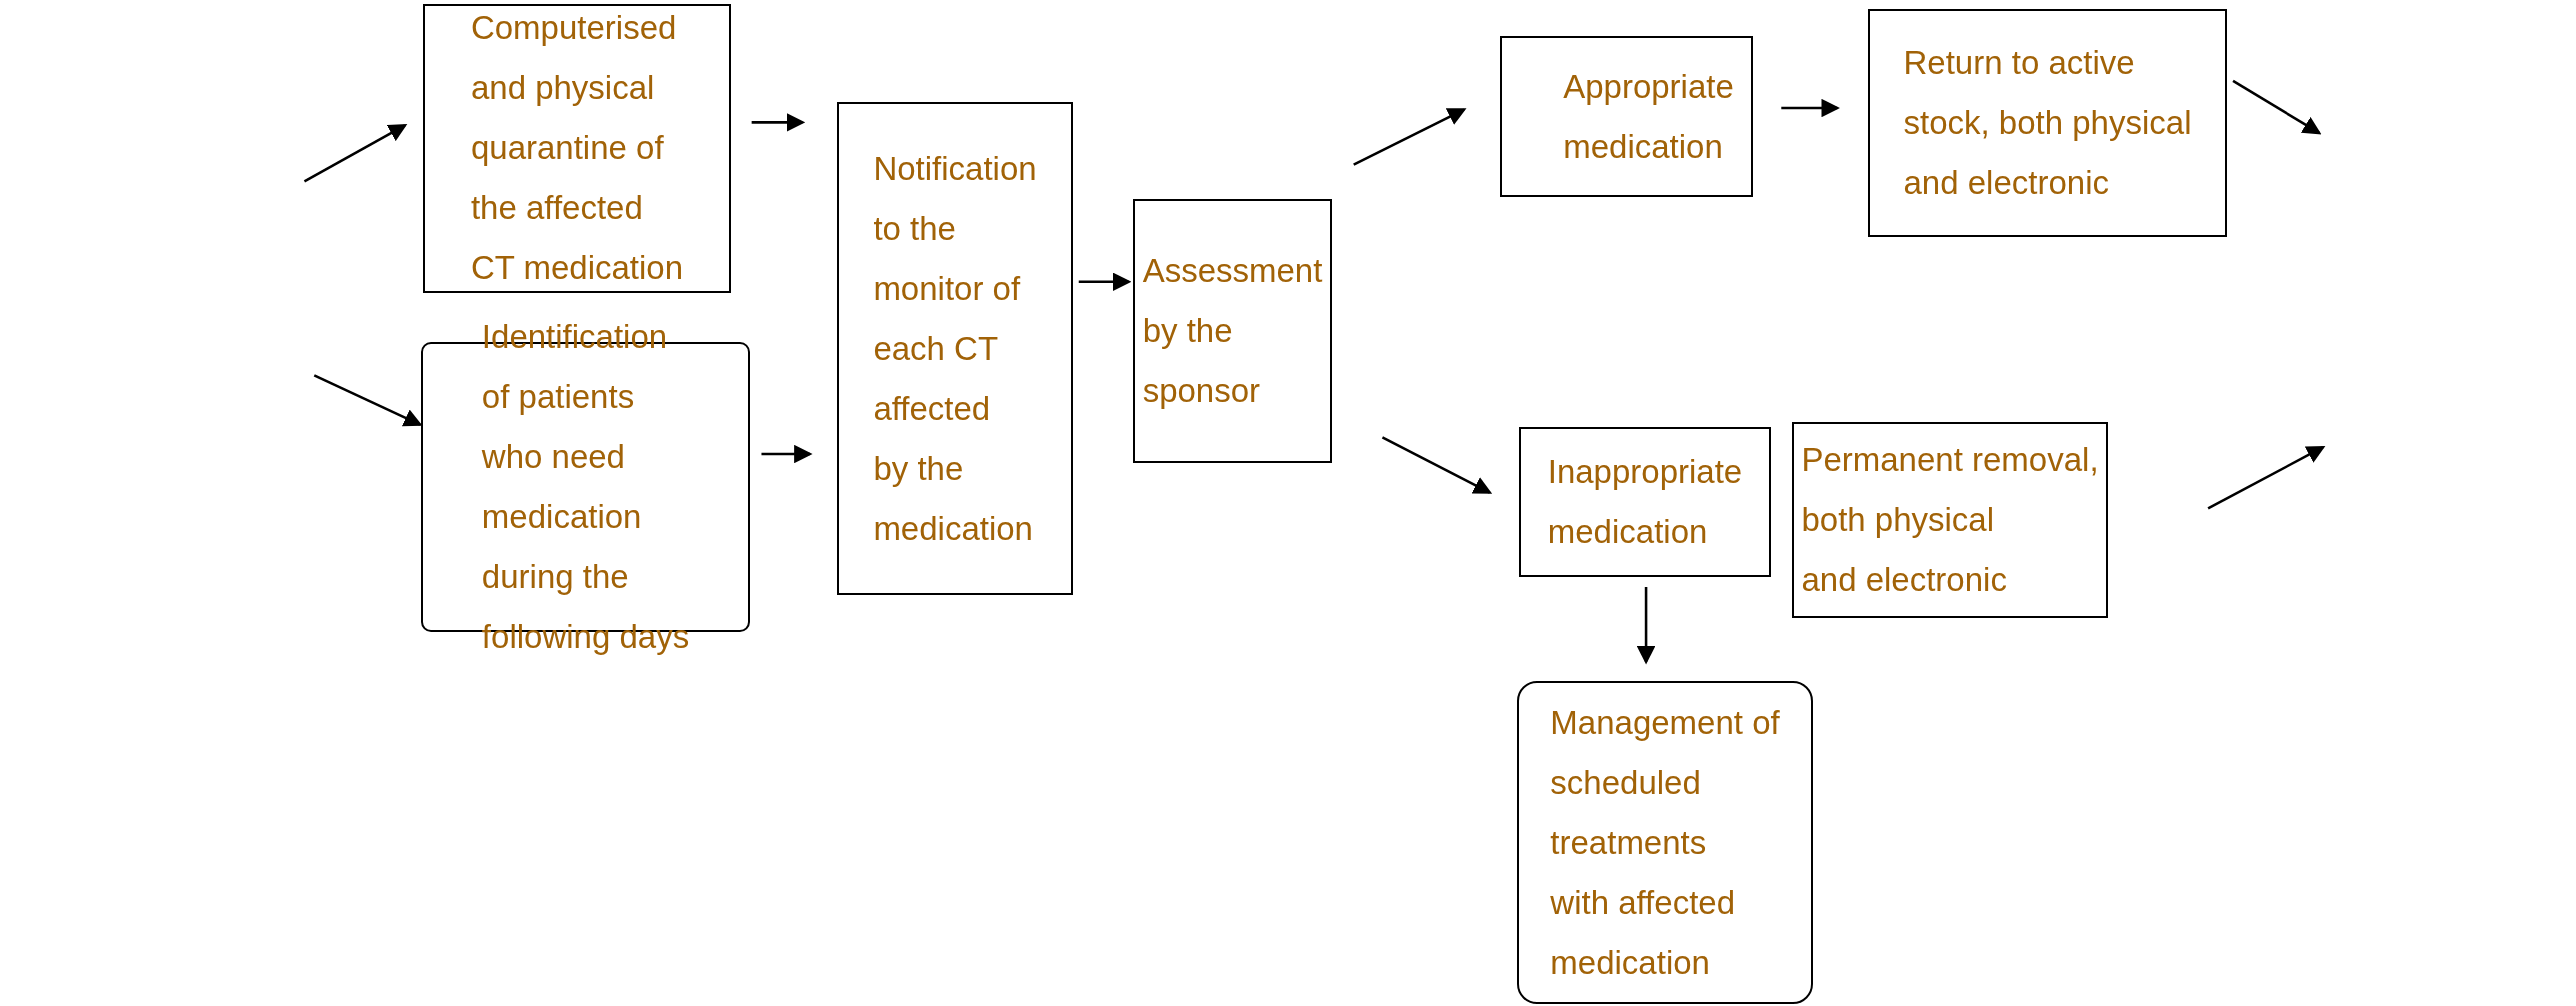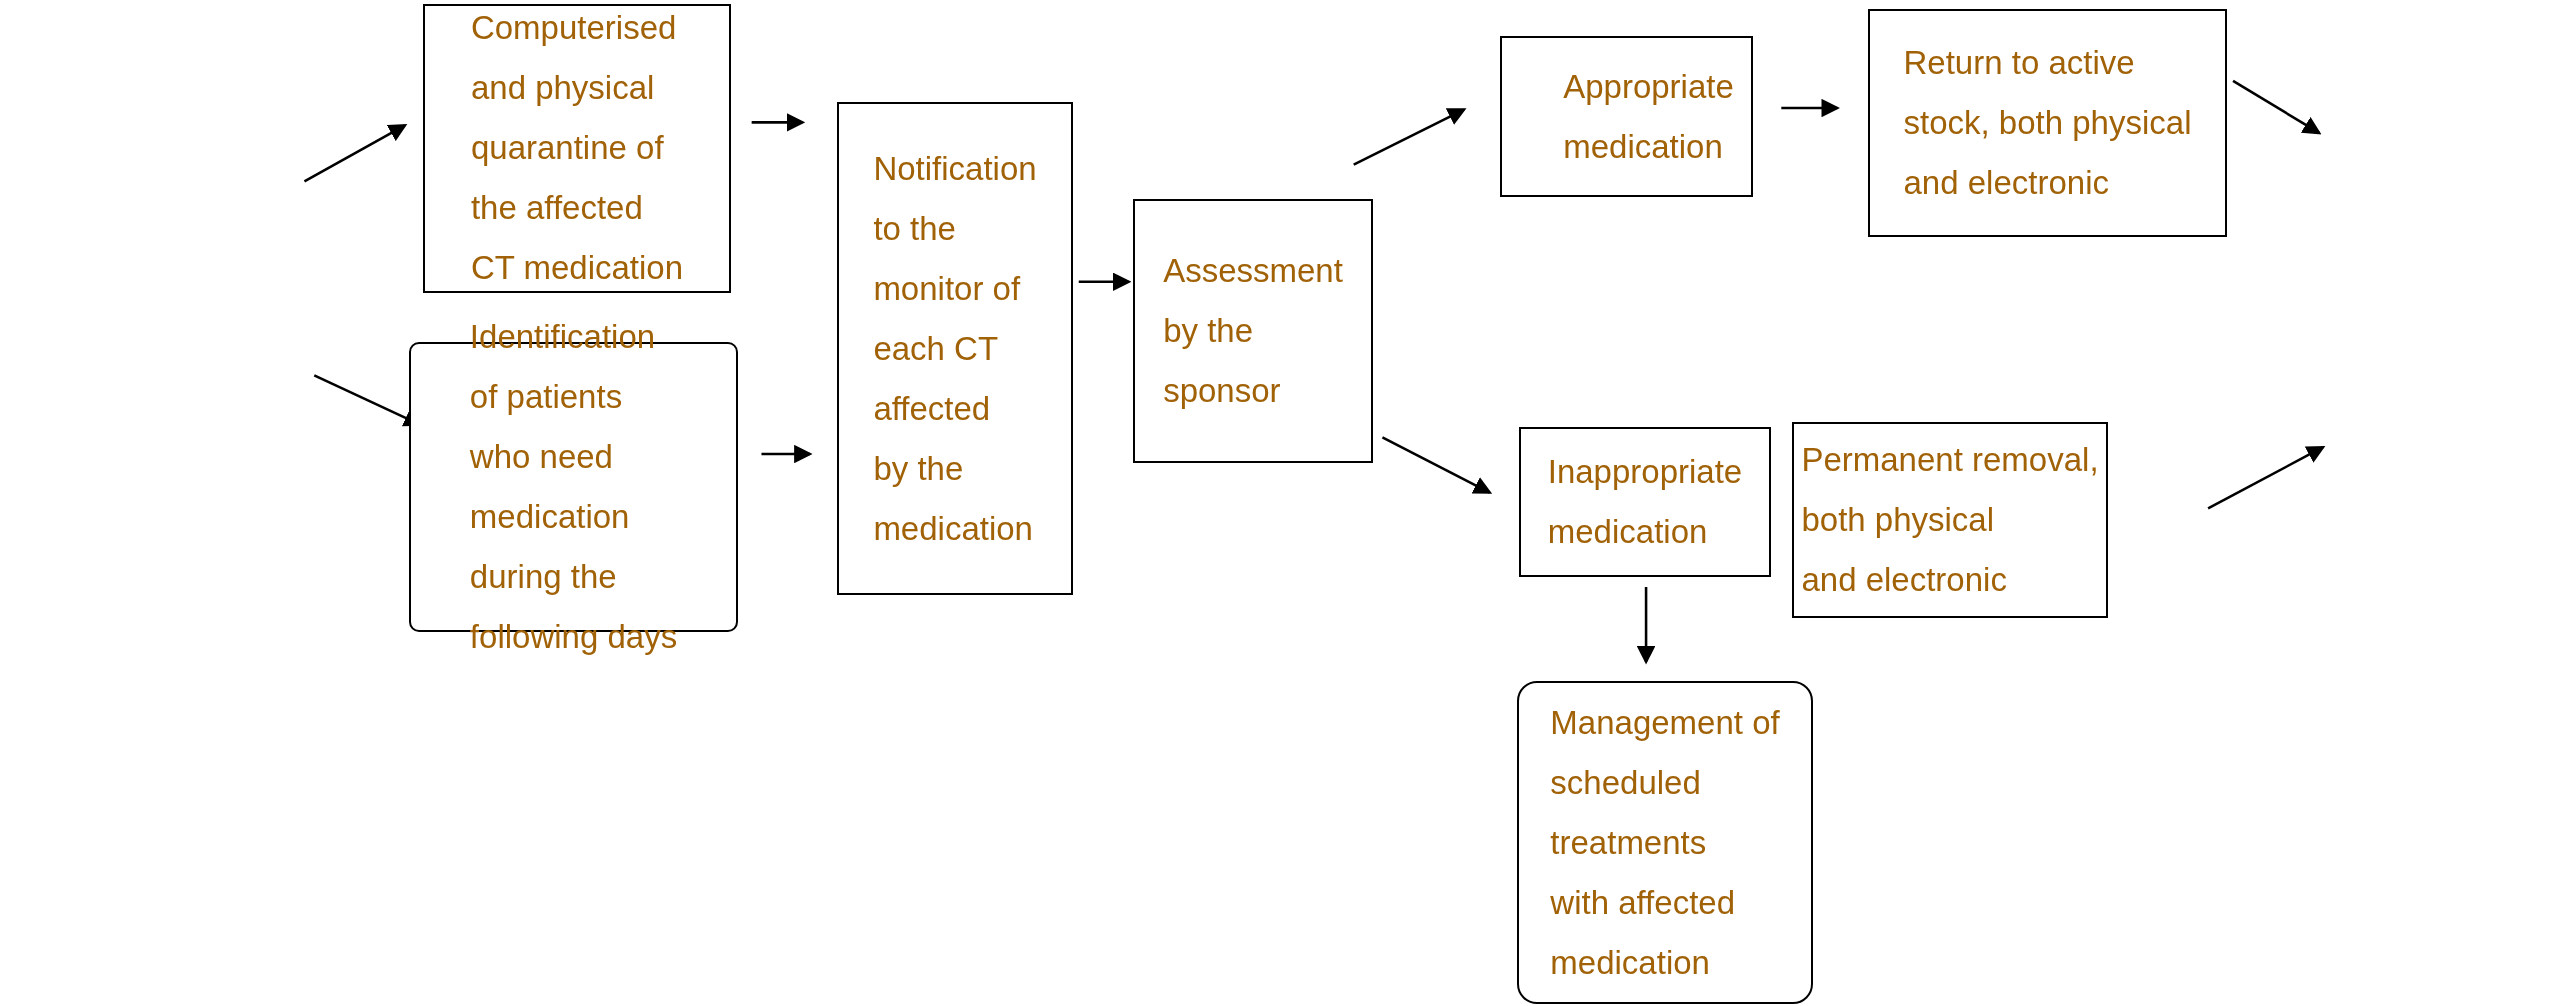--- a/index.html
+++ b/index.html
@@ -32,23 +32,23 @@
     color: #a16207;
     display: flex;
     align-items: center;
     justify-content: center;
     font-size: 33px;
     line-height: 60px;
     white-space: pre-line;
   }
   #node-detection           { left: 2.3px;    top: 206px; width: 276px; height: 234px; }
   #node-quarantine          { left: 423px;  top: 3.8px;   width: 308px; height: 289px; }
-  #node-identification      { left: 409px;  top: 342px; width: 329px; height: 290px; border-radius: 10px; }
+  #node-identification      { left: 421px;  top: 342px; width: 329px; height: 290px; border-radius: 10px; }
   #node-notification        { left: 837px; top: 102px; width: 236px; height: 493px; }
-  #node-assessment          { left: 1133px; top: 199px; width: 240px; height: 264px; }
+  #node-assessment          { left: 1133px; top: 199px; width: 199px; height: 264px; }
   #node-appropriate         { left: 1500px; top: 36px;  width: 253px; height: 161px; padding-left: 44px; }
   #node-return-stock        { left: 1868px; top: 9px;  width: 359px; height: 228px; }
   #node-inappropriate       { left: 1519px; top: 427px; width: 252px; height: 150px; }
   #node-permanent-removal   { left: 1792px; top: 422px; width: 316px; height: 196px; }
   #node-store-documentation { left: 2258px; top: 164px; width: 314px; height: 239px; }
   #node-management          { left: 1517px; top: 681px; width: 296px; height: 323px; border-radius: 20px; }
 </style>
 </head>
 <body>
 

